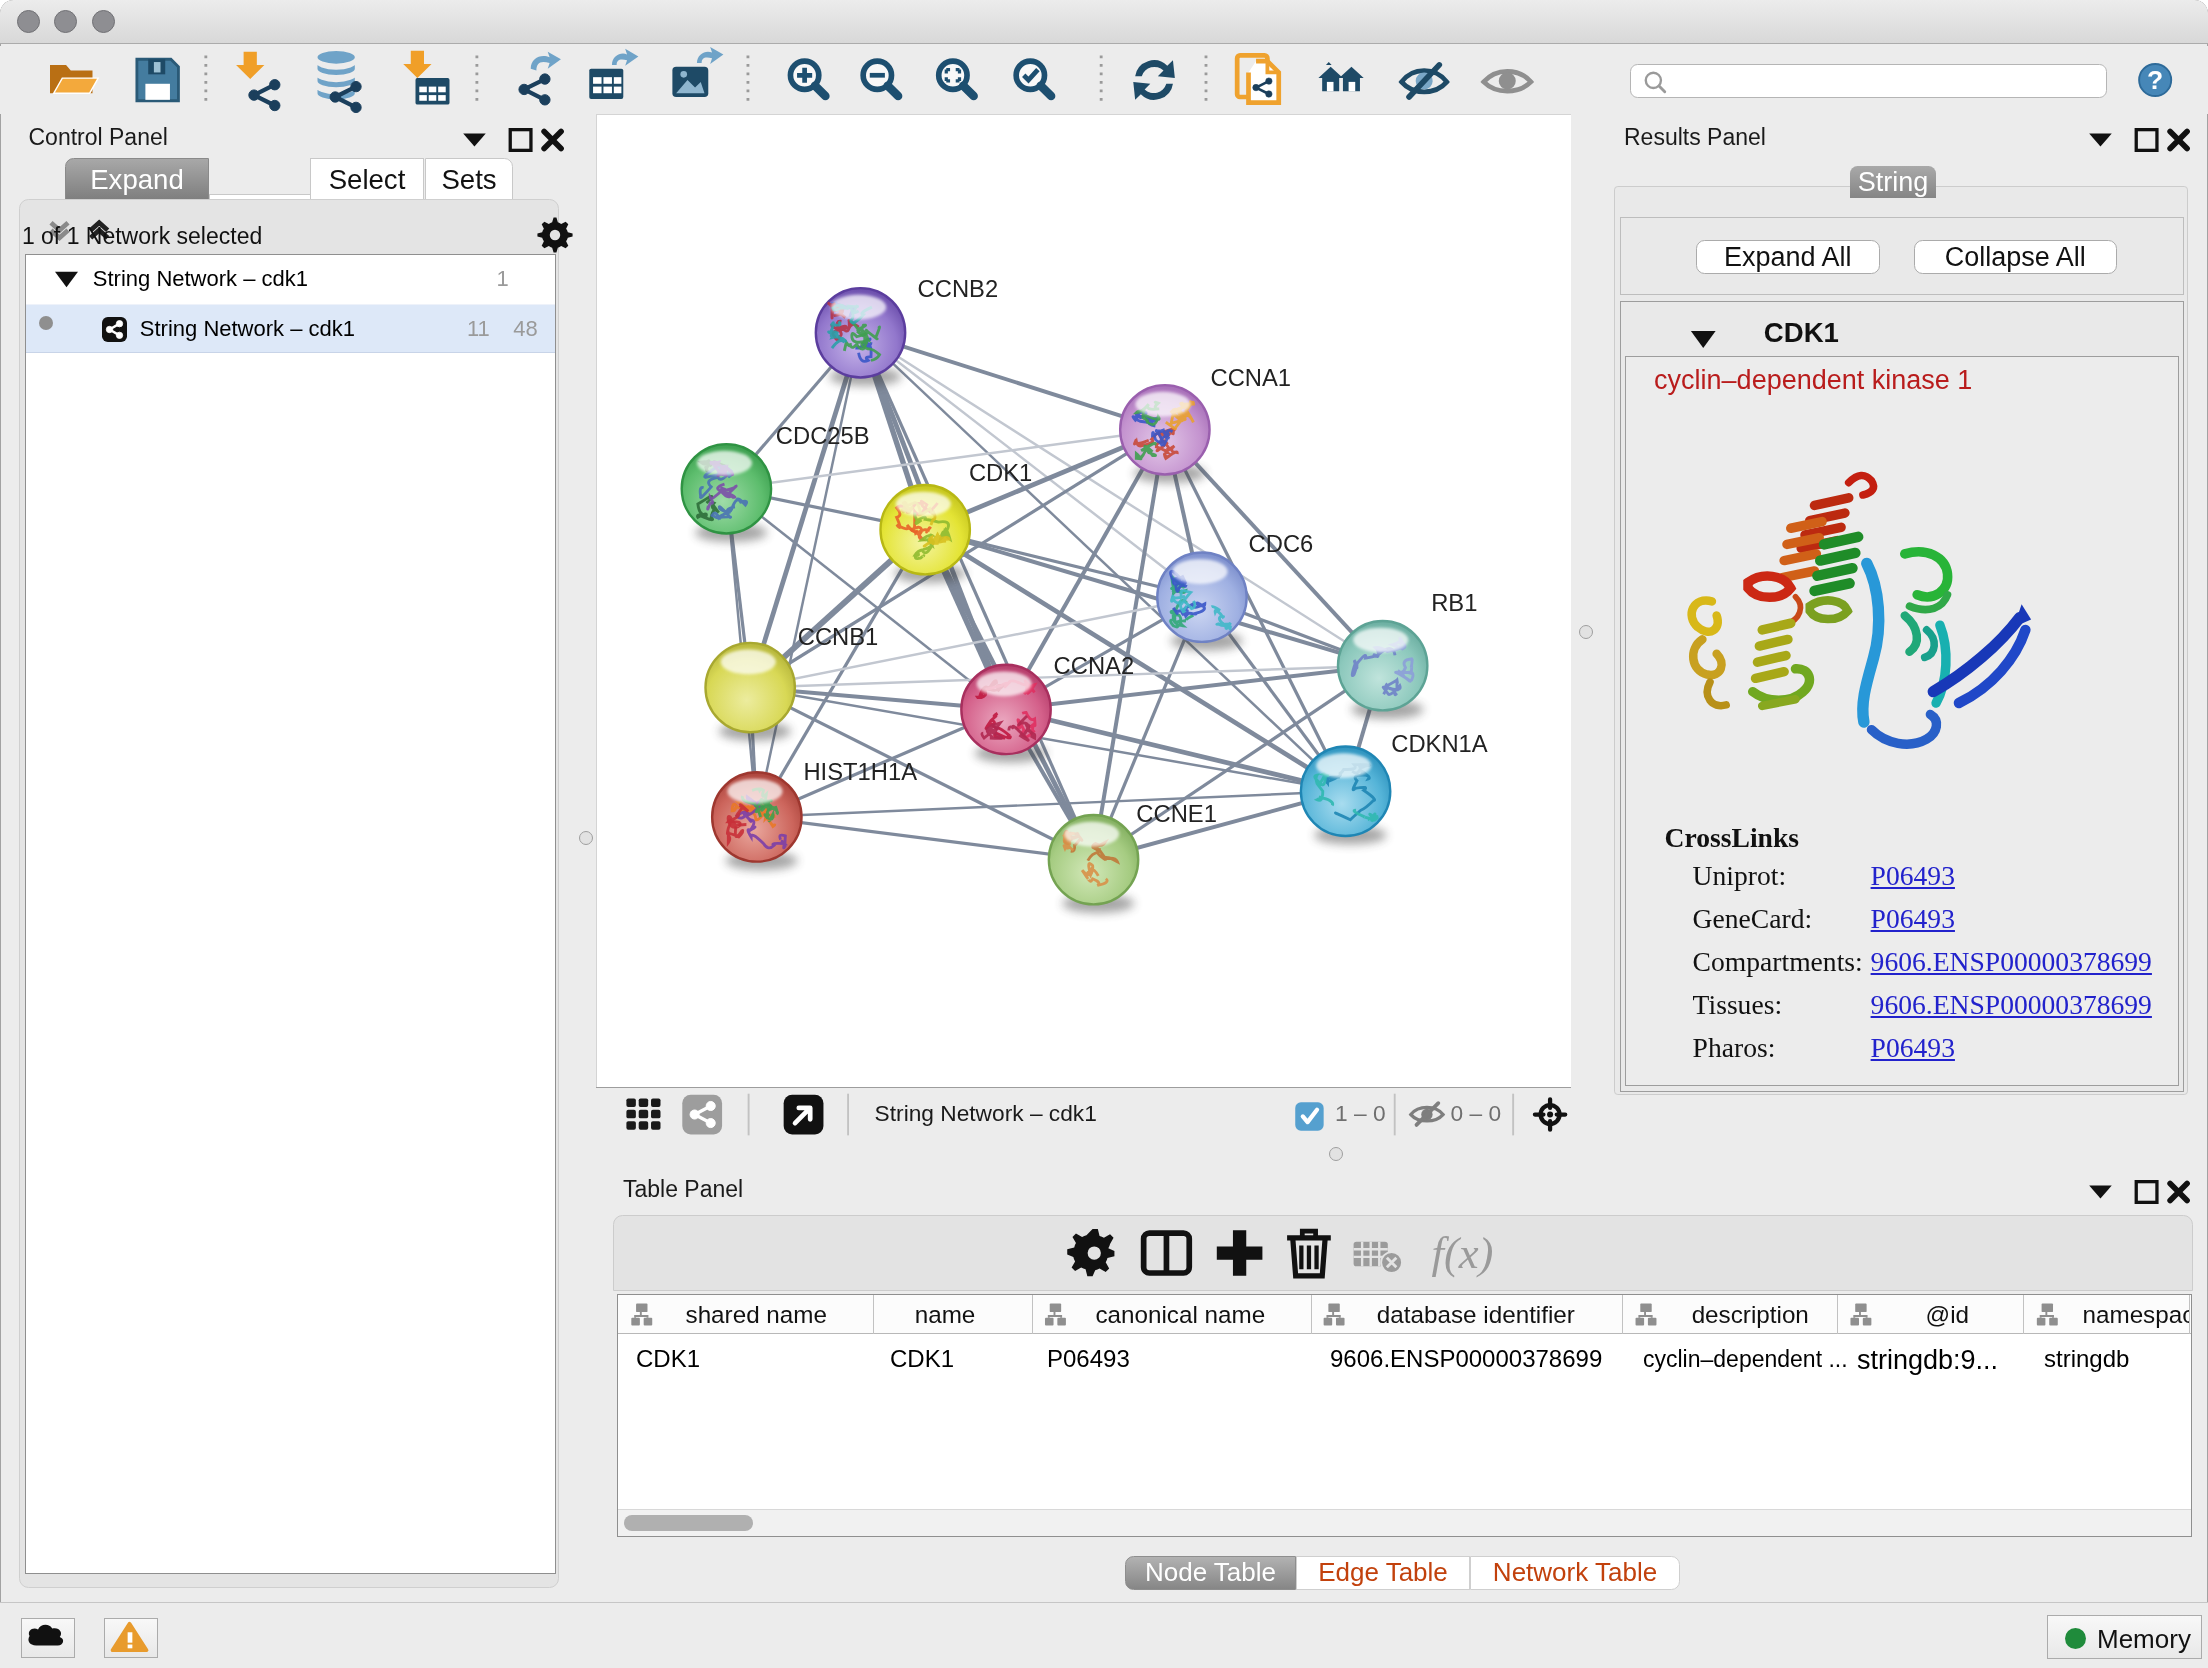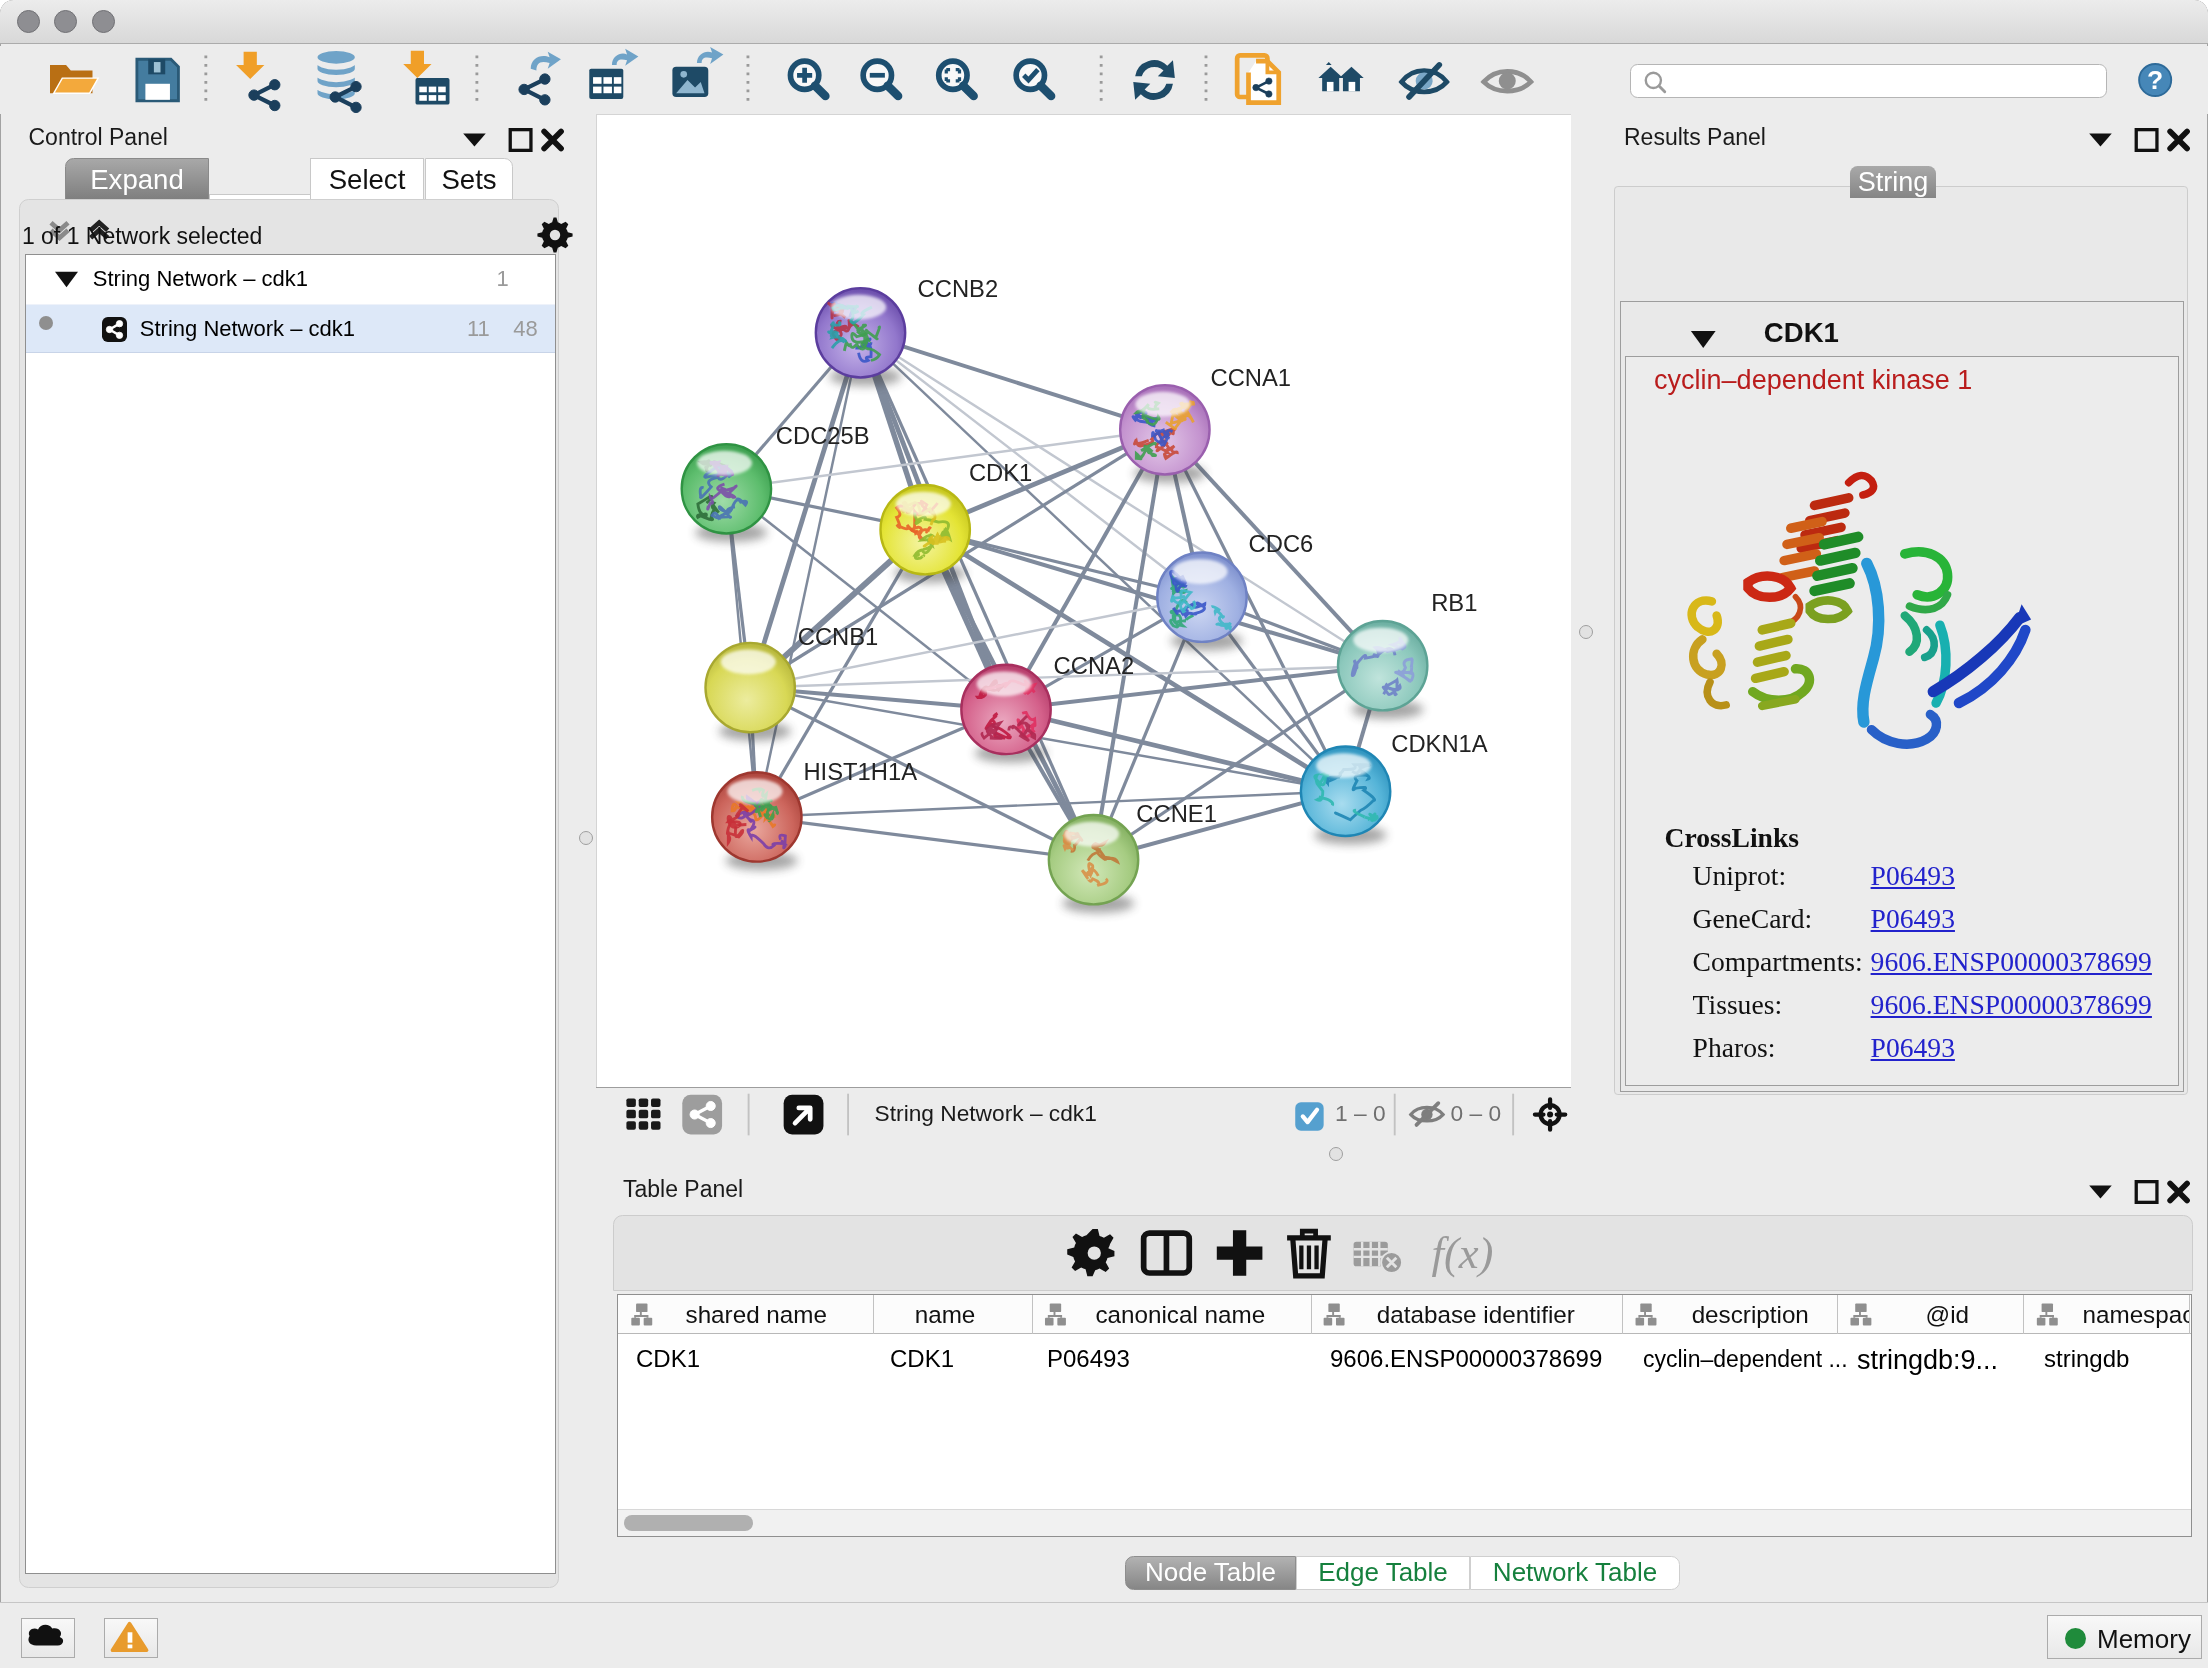--- a/index.html
+++ b/index.html
@@ -48,21 +48,21 @@
 .cll { position:absolute; left:67px; top:4.8px; }
 .clv { position:absolute; left:245px; top:4.8px; color:#2222cc; text-decoration:underline; }
 
 #tp-title { left:623px; top:1176px; }
 #tp-toolbar { position:absolute; left:613px; top:1215px; width:1580px; height:76px;
   background:#e3e3e3; border:1px solid #cccccc; border-radius:9.5px 9.5px 0 0;text-align:right; }
 #tbl { position:absolute; left:617px; top:1294px; width:1575px; height:243px; background:#fff;
   border:1.9px solid #8f8f8f; font-size:24px; color:#000; }
 .th { position:absolute; top:0; height:39px; border-right:1px solid #c2c2c2; }
 .tabbtn { position:absolute; top:1556px; height:34px; font-size:26px; text-align:center;
-  background:#fff; color:#15803d; border:1px solid #cfcfcf; }
+  background:#fff; color:#c2410c; border:1px solid #cfcfcf; }
 
 #statusbar { position:absolute; left:0; top:1602px; width:2208px; height:67px; background:#ececec;
   border-top:1.9px solid #c6c6c6; }
 .sbtn { position:absolute; top:15px; height:40px; background:linear-gradient(#f8f8f8,#e8e8e8);
   border:1.9px solid #ababab; }
 </style>
 </head>
 <body>
 <div id="win">
 
@@ -573,20 +573,24 @@
   </div>
 
   <div class="ptitle abs" id="rp-title">Results Panel</div>
   <svg class="abs" style="left:2083px;top:124px" width="114" height="32" viewBox="0 0 120 34">
     <path d="M6 10 L30 10 L18 24 Z" fill="#111"></path>
     <rect x="56" y="6" width="22" height="22" fill="none" stroke="#111" stroke-width="3.5"></rect>
     <path d="M92 8 L110 26 M110 8 L92 26" stroke="#111" stroke-width="6" stroke-linecap="round"></path>
   </svg>
   <div id="stringtab">String</div>
   <div id="rp-outer">
+    <div style="position:absolute;left:4.8px;top:29.5px;width:564px;height:78px;background:#e9e9e9;border:1px solid #bdbdbd;">
+      <div class="rbtn" style="left:75px;top:22px;width:184px;">Expand All</div>
+      <div class="rbtn" style="left:293px;top:22px;width:203px;">Collapse All</div>
+    </div>
     <div style="position:absolute;left:4.8px;top:114px;width:564px;height:791px;background:#e9e9e9;border:1px solid #9d9d9d;">
       <svg style="position:absolute;left:68px;top:25px" width="28.5" height="25" viewBox="0 0 30 26">
           <path d="M2 4 L28 4 L15 22 Z" fill="#111"></path>
         </svg>
       <div style="position:absolute;left:143px;top:15px;font-size:27.6px;font-weight:bold;color:#111">CDK1</div>
       <div style="position:absolute;left:3.8px;top:54px;width:554px;height:730px;background:#ececec;border:1px solid #9d9d9d;">
         <div style="position:absolute;left:28.5px;top:7.6px;font-size:27px;color:#b91c1c;">cyclin–dependent kinase 1</div>
 
         <svg style="position:absolute;left:46px;top:95px" width="361" height="314" viewBox="0 0 380 330" fill="none" stroke-linecap="round">
           <path d="M186 32 q14 -14 24 -2 q7 11 -9 15" stroke="#c41f10" stroke-width="8"></path>

